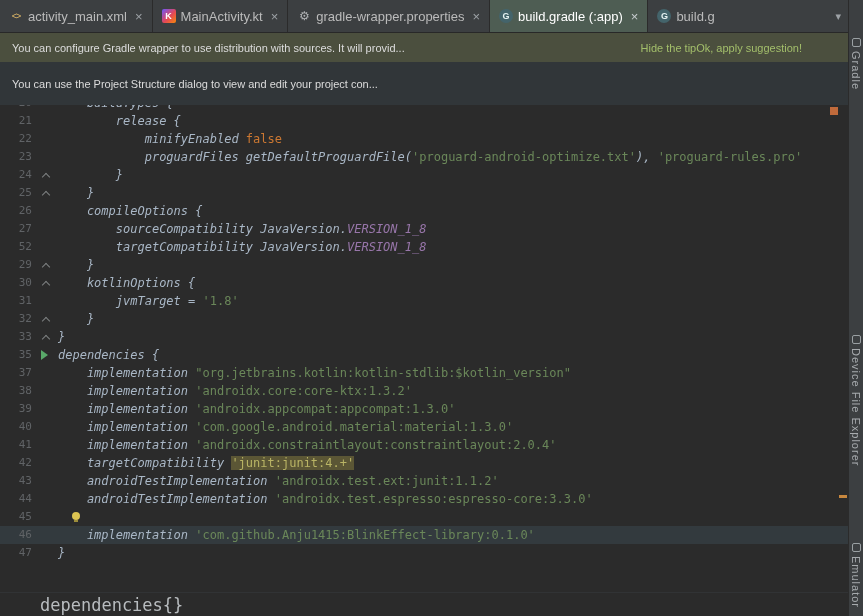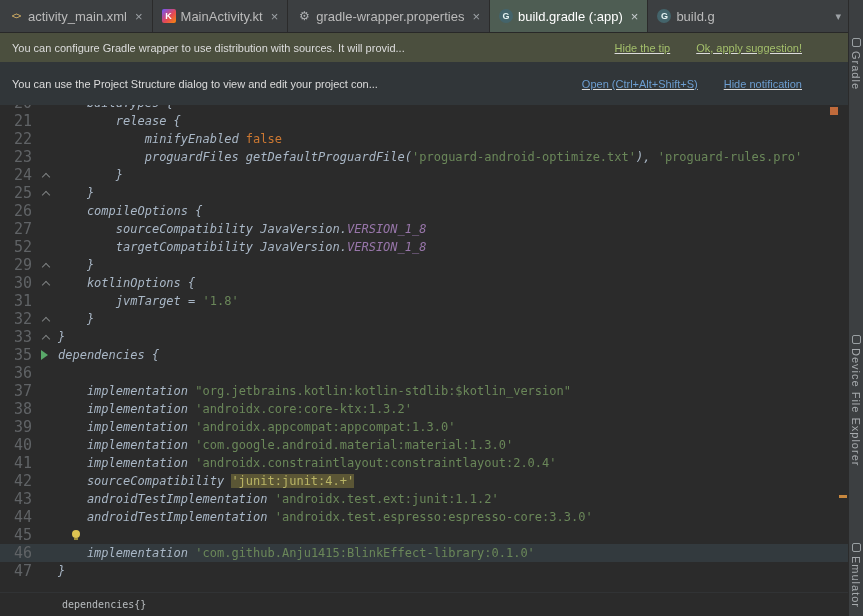--- a/index.html
+++ b/index.html
@@ -27,33 +27,33 @@
                       color:#fff; font-size:9px; font-weight:bold; border-radius:2px; }
   .properties-file-icon { color:#afb1b3; font-size:12px; }
   .gradle-file-icon { background:#44646b; color:#e6f2f2; font-size:9px; font-weight:bold; border-radius:7px; }
 
   
   .banner { display:flex; align-items:center; padding:0 12px; font-size:11px;
             color:var(--banner-text,#dcdcdc); overflow:hidden; }
   .banner.suggestion { height:29px; flex:0 0 29px; background:var(--banner-suggestion-bg,#4b4f3e); }
   .banner.info { height:43px; flex:0 0 28px; background:var(--banner-info-bg,#313639); }
   .banner .msg { white-space:nowrap; overflow:hidden; }
-  .banner .actions { margin-left:auto; display:flex; gap:26px; padding-right:34px; white-space:nowrap;text-decoration:underline; }
+  .banner .actions { margin-left:auto; display:flex; padding-right:34px; white-space:nowrap; }
   .banner .link { cursor:pointer; }
   .banner.suggestion .link { color:var(--banner-suggestion-link,#a3bf6b); }
   .banner.info .link { color:var(--banner-info-link,#6c9dd0); }
 
   
   .editor { flex:1 1 auto; position:relative; overflow:hidden; background:var(--editor-bg,#2b2b2b);
             font-family:"DejaVu Sans Mono",monospace; font-size:12px; line-height:18px; }
   #lines { margin-top:-11px; }
   .row { display:flex; height:18px; }
   .caret-row { background:var(--caret-row-bg,#333a3e); }
   .gutter { flex:0 0 58px; display:flex; }
-  .ln { flex:0 0 34px; text-align:right; font-size:15px; line-height:18px;
+  .ln { flex:0 0 34px; text-align:right; font-size:11px; line-height:18px;
         color:var(--line-number,#606366); padding-right:2px; }
   .gslot { flex:0 0 24px; position:relative; }
   .gslot.fold::after { content:""; position:absolute; left:9px; top:8px; width:5px; height:5px;
         border-left:1px solid #7d8081; border-top:1px solid #7d8081; transform:rotate(45deg); }
   .gslot.run::after { content:""; position:absolute; left:7px; top:4px; width:0; height:0;
         border-left:7px solid var(--run-icon,#59a869);
         border-top:5px solid transparent; border-bottom:5px solid transparent; }
   .code { white-space:pre; flex:1 1 auto; }
   .tok-plain { color:var(--code-plain,#a9b7c6);font-style:italic; }
   .tok-keyword { color:var(--code-keyword,#cc7832); }
@@ -64,23 +64,23 @@
   .bulb { display:inline-block; width:8px; height:8px; background:var(--bulb-icon,#ddc452);
           border-radius:50%; margin-left:14px; margin-top:4px; position:relative; vertical-align:top; }
   .bulb::after { content:""; position:absolute; left:2px; top:8px; width:4px; height:2px; background:#9b8c3a; }
 
   .stripe-square { position:absolute; top:2px; right:10px; width:8px; height:8px;
                    background:var(--stripe-square,#c06a3b); }
   .stripe-dash { position:absolute; top:390px; right:1px; width:8px; height:3px;
                  background:var(--stripe-dash,#c7873e); }
 
   
-  .breadcrumb-bar { height:24px; flex:0 0 24px; display:flex; align-items:center; padding-left:62px;
+  .breadcrumb-bar { height:24px; flex:0 0 24px; display:flex; align-items:center; padding-left:40px;
                     background:var(--editor-bg,#2b2b2b); border-top:1px solid #313335;
-                    font-family:"DejaVu Sans Mono",monospace; font-size:10px;
+                    font-family:"DejaVu Sans Mono",monospace; font-size:17px;
                     color:var(--breadcrumb-text,#b8bcbf); }
   .breadcrumb-bar span { cursor:pointer; }
 
   
   .tool-strip { flex:0 0 15px; background:var(--panel-bg,#3c3f41); border-left:1px solid #2b2b2b;
                 display:flex; flex-direction:column; align-items:center; overflow:hidden; }
   .strip-item { display:flex; flex-direction:column; align-items:center; gap:4px;
                 color:var(--strip-text,#a7abae); font-size:11px; cursor:pointer; }
   .strip-item:nth-child(1) { margin-top:38px; }
   .strip-item:nth-child(2) { margin-top:245px; }
@@ -125,24 +125,20 @@
     <div id="banners">
         <div class="banner suggestion">
           <span class="msg">You can configure Gradle wrapper to use distribution with sources. It will provid...</span>
           <span class="actions">
             <span class="link">Hide the tip</span>
             <span class="link">Ok, apply suggestion!</span>
           </span>
         </div>
         <div class="banner info">
           <span class="msg">You can use the Project Structure dialog to view and edit your project con...</span>
-          <span class="actions">
-            <span class="link">Open (Ctrl+Alt+Shift+S)</span>
-            <span class="link">Hide notification</span>
-          </span>
         </div>
       </div>
 
     <div class="editor" id="editor">
       <div id="lines">
           <div class="row">
             <span class="gutter">
               <span class="ln">20</span>
               <span class="gslot"></span>
             </span>
@@ -241,27 +237,20 @@
           </div>
           <div class="row">
             <span class="gutter">
               <span class="ln">35</span>
               <span class="gslot run"></span>
             </span>
             <span class="code"><span class="tok-plain">dependencies {</span></span>
           </div>
           <div class="row">
             <span class="gutter">
-              <span class="ln">36</span>
-              <span class="gslot"></span>
-            </span>
-            <span class="code"></span>
-          </div>
-          <div class="row">
-            <span class="gutter">
               <span class="ln">37</span>
               <span class="gslot"></span>
             </span>
             <span class="code"><span class="tok-plain">    implementation </span><span class="tok-string">"org.jetbrains.kotlin:kotlin-stdlib:$kotlin_version"</span></span>
           </div>
           <div class="row">
             <span class="gutter">
               <span class="ln">38</span>
               <span class="gslot"></span>
             </span>
@@ -286,21 +275,21 @@
               <span class="ln">41</span>
               <span class="gslot"></span>
             </span>
             <span class="code"><span class="tok-plain">    implementation </span><span class="tok-string">'androidx.constraintlayout:constraintlayout:2.0.4'</span></span>
           </div>
           <div class="row">
             <span class="gutter">
               <span class="ln">42</span>
               <span class="gslot"></span>
             </span>
-            <span class="code"><span class="tok-plain">    sourceCompatibility </span><span class="tok-string-hl">'junit:junit:4.+'</span></span>
+            <span class="code"><span class="tok-plain">    targetCompatibility </span><span class="tok-string-hl">'junit:junit:4.+'</span></span>
           </div>
           <div class="row">
             <span class="gutter">
               <span class="ln">43</span>
               <span class="gslot"></span>
             </span>
             <span class="code"><span class="tok-plain">    androidTestImplementation </span><span class="tok-string">'androidx.test.ext:junit:1.1.2'</span></span>
           </div>
           <div class="row">
             <span class="gutter">

